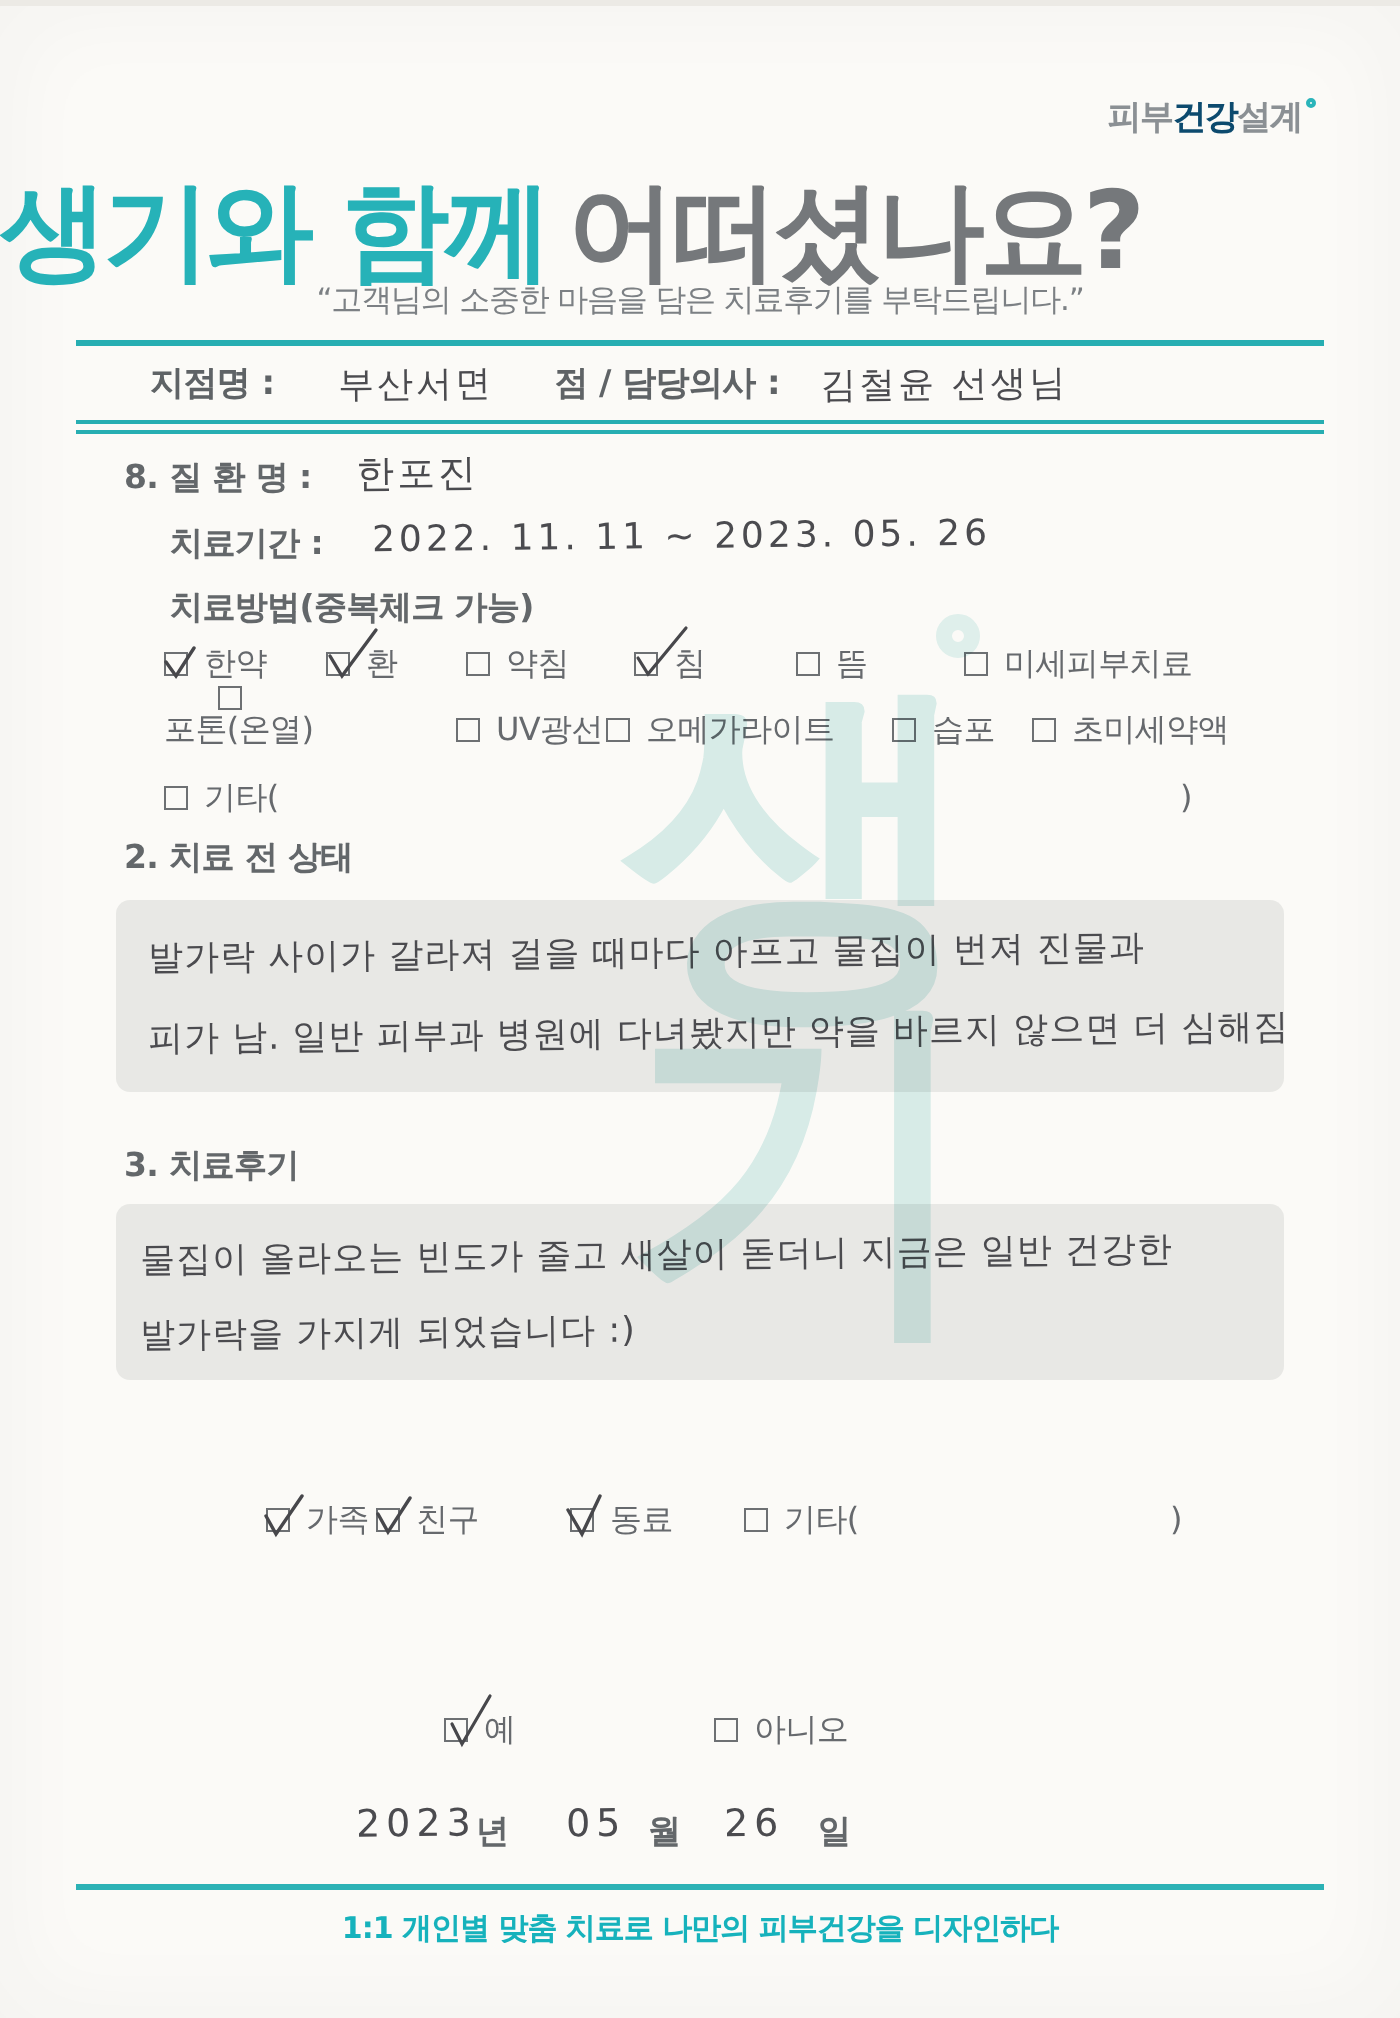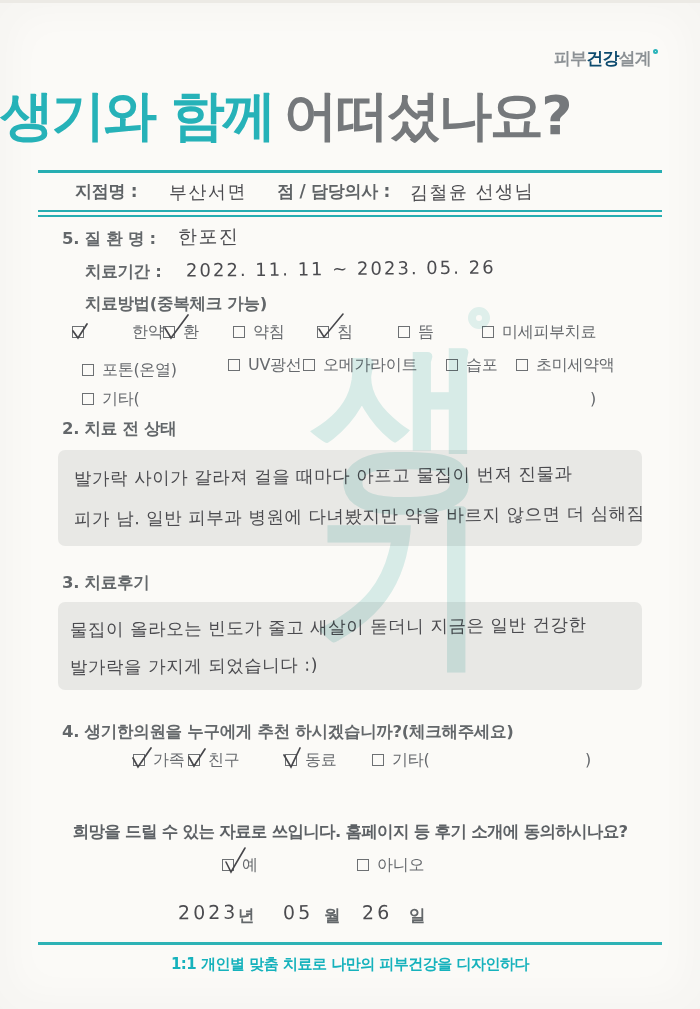--- a/index.html
+++ b/index.html
@@ -86,37 +86,38 @@
 
 <div class="page">
 
   <div class="logo">
     <span>피부</span><span class="accent">건강</span><span>설계</span><span class="deg"></span>
   </div>
 
   <h1 class="title">
     <span class="t-accent">생기와 함께</span><span class="t-rest">어떠셨나요?</span>
   </h1>
+  <p class="subtitle">“고객님의 소중한 마음을 담은 치료후기를 부탁드립니다.”</p>
 
   <div class="branch-row">
     <span class="plabel l1">지점명 :</span>
     <span class="hw hw1">부산서면</span>
     <span class="plabel l2">점 /  담당의사 :</span>
     <span class="hw hw2">김철윤 선생님</span>
   </div>
 
-  <span class="h-label" style="left:62px; top:228px;">5. 질 환 명 :</span>
+  <span class="h-label" style="left:62px; top:228px;">8. 질 환 명 :</span>
   <span class="hw abs hw-big" style="left:178px; top:224px;">한포진</span>
 
   <span class="h-label" style="left:85px; top:261px;">치료기간 :</span>
   <span class="hw abs" style="left:186px; top:258px; letter-spacing:2px;">2022. 11. 11  ~  2023. 05. 26</span>
 
   <span class="h-label" style="left:85px; top:293px;">치료방법(중복체크 가능)</span>
 
-  <div class="cb" style="left:72px; top:322px;gap:40px;">
+  <div class="cb" style="left:82px; top:322px;">
     <span class="box">
         <span class="tick sm">
           <svg width="18" height="18" viewBox="0 0 18 18">
             <path d="M2 8 L7 15 L16 1" fill="none" stroke="#47474b" stroke-width="1.7" stroke-linecap="round"></path>
           </svg>
         </span>
       </span>
     <span class="cb-label">한약</span>
   </div>
   <div class="cb" style="left:163px; top:322px;">
@@ -145,21 +146,21 @@
   </div>
   <div class="cb" style="left:398px; top:322px;">
     <span class="box"></span>
     <span class="cb-label">뜸</span>
   </div>
   <div class="cb" style="left:482px; top:322px;">
     <span class="box"></span>
     <span class="cb-label">미세피부치료</span>
   </div>
 
-  <div class="cb" style="left:82px; top:360px;">
+  <div class="cb" style="left:82px; top:343px;flex-direction:column;">
     <span class="box"></span>
     <span class="cb-label">포톤(온열)</span>
   </div>
   <div class="cb" style="left:228px; top:355px;">
     <span class="box"></span>
     <span class="cb-label">UV광선</span>
   </div>
   <div class="cb" style="left:303px; top:355px;">
     <span class="box"></span>
     <span class="cb-label">오메가라이트</span>
@@ -184,21 +185,20 @@
     <span class="hw" style="left:16px; top:14px;">발가락 사이가 갈라져  걸을 때마다 아프고 물집이 번져 진물과</span>
     <span class="hw" style="left:16px; top:54px;">피가 남.  일반 피부과 병원에 다녀봤지만  약을 바르지 않으면 더 심해짐</span>
   </div>
 
   <span class="h-label" style="left:62px; top:572px; font-weight:600;">3. 치료후기</span>
   <div class="answer-box" style="top:602px; height:88px;">
     <span class="hw" style="left:12px; top:13px;">물집이 올라오는 빈도가 줄고 새살이 돋더니  지금은  일반 건강한</span>
     <span class="hw" style="left:12px; top:52px;">발가락을  가지게 되었습니다 :)</span>
   </div>
 
-  <span class="h-label" style="left:62px; top:721px;">4. 생기한의원을 누구에게 추천 하시겠습니까?(체크해주세요)</span>
   <div class="cb" style="left:85px; top:750px;padding-left:48px;">
     <span class="box">
         <span class="tick">
           <svg width="26" height="26" viewBox="0 0 26 26">
             <path d="M4 13 L9 22 L22 3" fill="none" stroke="#47474b" stroke-width="1.7" stroke-linecap="round"></path>
           </svg>
         </span>
       </span>
     <span class="cb-label">가족</span>
   </div>
@@ -223,21 +223,20 @@
     <span class="cb-label">동료</span>
   </div>
   <div class="cb" style="left:372px; top:750px;">
     <span class="box"></span>
     <span class="cb-label">기타(</span>
   </div>
   <span class="p-label" style="left:585px; top:750px;">)</span>
 
   <p class="consent">
     <br>
-    <span>희망을 드릴 수 있는 자료로 쓰입니다. 홈페이지 등 후기 소개에 동의하시나요?</span>
   </p>
 
   <div class="cb" style="left:222px; top:855px;">
     <span class="box">
         <span class="tick lg">
           <svg width="30" height="30" viewBox="0 0 30 30">
             <path d="M6 17 L11 27 L25 3" fill="none" stroke="#47474b" stroke-width="1.6" stroke-linecap="round"></path>
           </svg>
         </span>
       </span>

